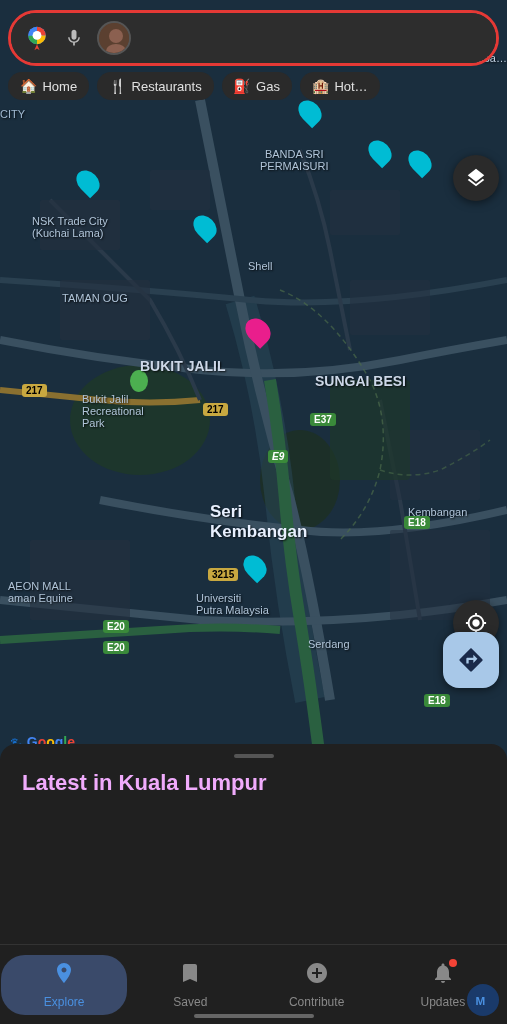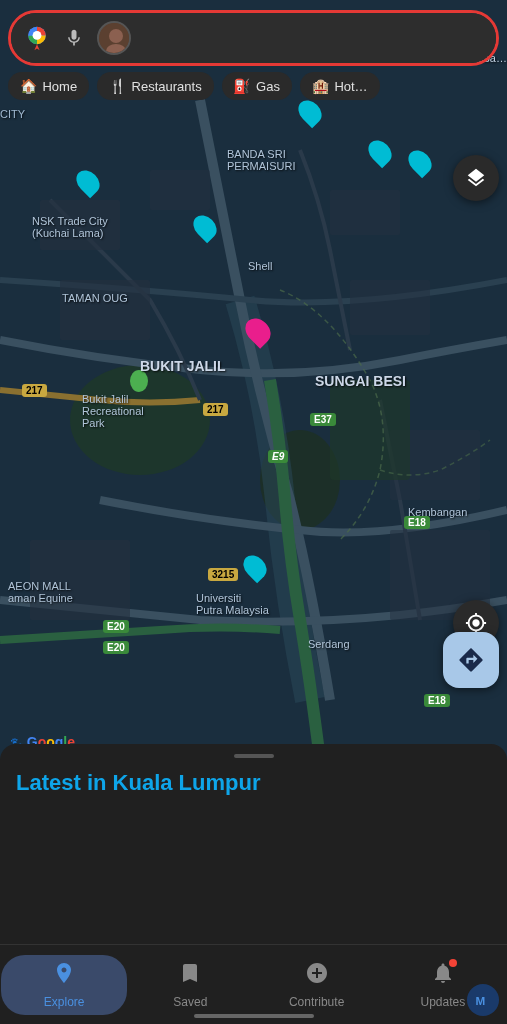--- a/index.html
+++ b/index.html
@@ -243,24 +243,24 @@
       z-index: 20;
     }
     .sheet-handle {
       width: 40px;
       height: 4px;
       background: #555;
       border-radius: 2px;
       margin: 10px auto 12px;
     }
     .sheet-title {
-      color: #0ea5e9;
+      color: #f0abfc;
       font-size: 22px;
       font-weight: bold;
-      padding: 0 16px 16px;
+      padding: 0 22px 16px;
     }
 
     
     .bottom-nav {
       position: absolute;
       bottom: 0;
       left: 0;
       right: 0;
       height: 80px;
       background: #202020;
@@ -403,27 +403,28 @@
   <div style="position:absolute; top:125px; left:310px;">
     <div class="pin-teal"></div>
   </div>
   <div style="position:absolute; top:370px; left:130px;">
     <div class="pin-green"></div>
   </div>
   <div style="position:absolute; top:580px; left:255px;">
     <div class="pin-teal"></div>
   </div>
 
-  <div class="map-label small" style="top:148px; left:227px;">BANDA SRI<br>PERMAISURI</div>
+  <div class="map-label small" style="top:148px; left:260px;text-align:center;">BANDA SRI<br>PERMAISURI</div>
   <div class="map-label small" style="top:215px; left:32px;">NSK Trade City<br>(Kuchai Lama)</div>
   <div class="map-label small" style="top:260px; left:248px;">Shell</div>
   <div class="map-label small" style="top:292px; left:62px;">TAMAN OUG</div>
   <div class="map-label medium" style="top:358px; left:140px;">BUKIT JALIL</div>
   <div class="map-label medium" style="top:373px; left:315px;">SUNGAI BESI</div>
   <div class="map-label small" style="top:393px; left:82px;">Bukit Jalil<br>Recreational<br>Park</div>
+  <div class="map-label large" style="top:502px; left:210px;">Seri<br>Kembangan</div>
   <div class="map-label small" style="top:506px; left:408px;">Kembangan</div>
   <div class="map-label small" style="top:580px; left:8px;">AEON MALL<br>aman Equine</div>
   <div class="map-label small" style="top:592px; left:196px;">Universiti<br>Putra Malaysia</div>
   <div class="map-label small" style="top:638px; left:308px;">Serdang</div>
   <div class="map-label small" style="top:108px; left:0px; color:#a0b8d0;">CITY</div>
 
   <div class="road-badge" style="top:384px; left:22px;">217</div>
   <div class="road-badge" style="top:403px; left:203px;">217</div>
   <div class="road-badge green" style="top:413px; left:278px;margin-left:32px;">E37</div>
   <div class="road-badge green" style="top:450px; left:268px;font-style:italic;">E9</div>

